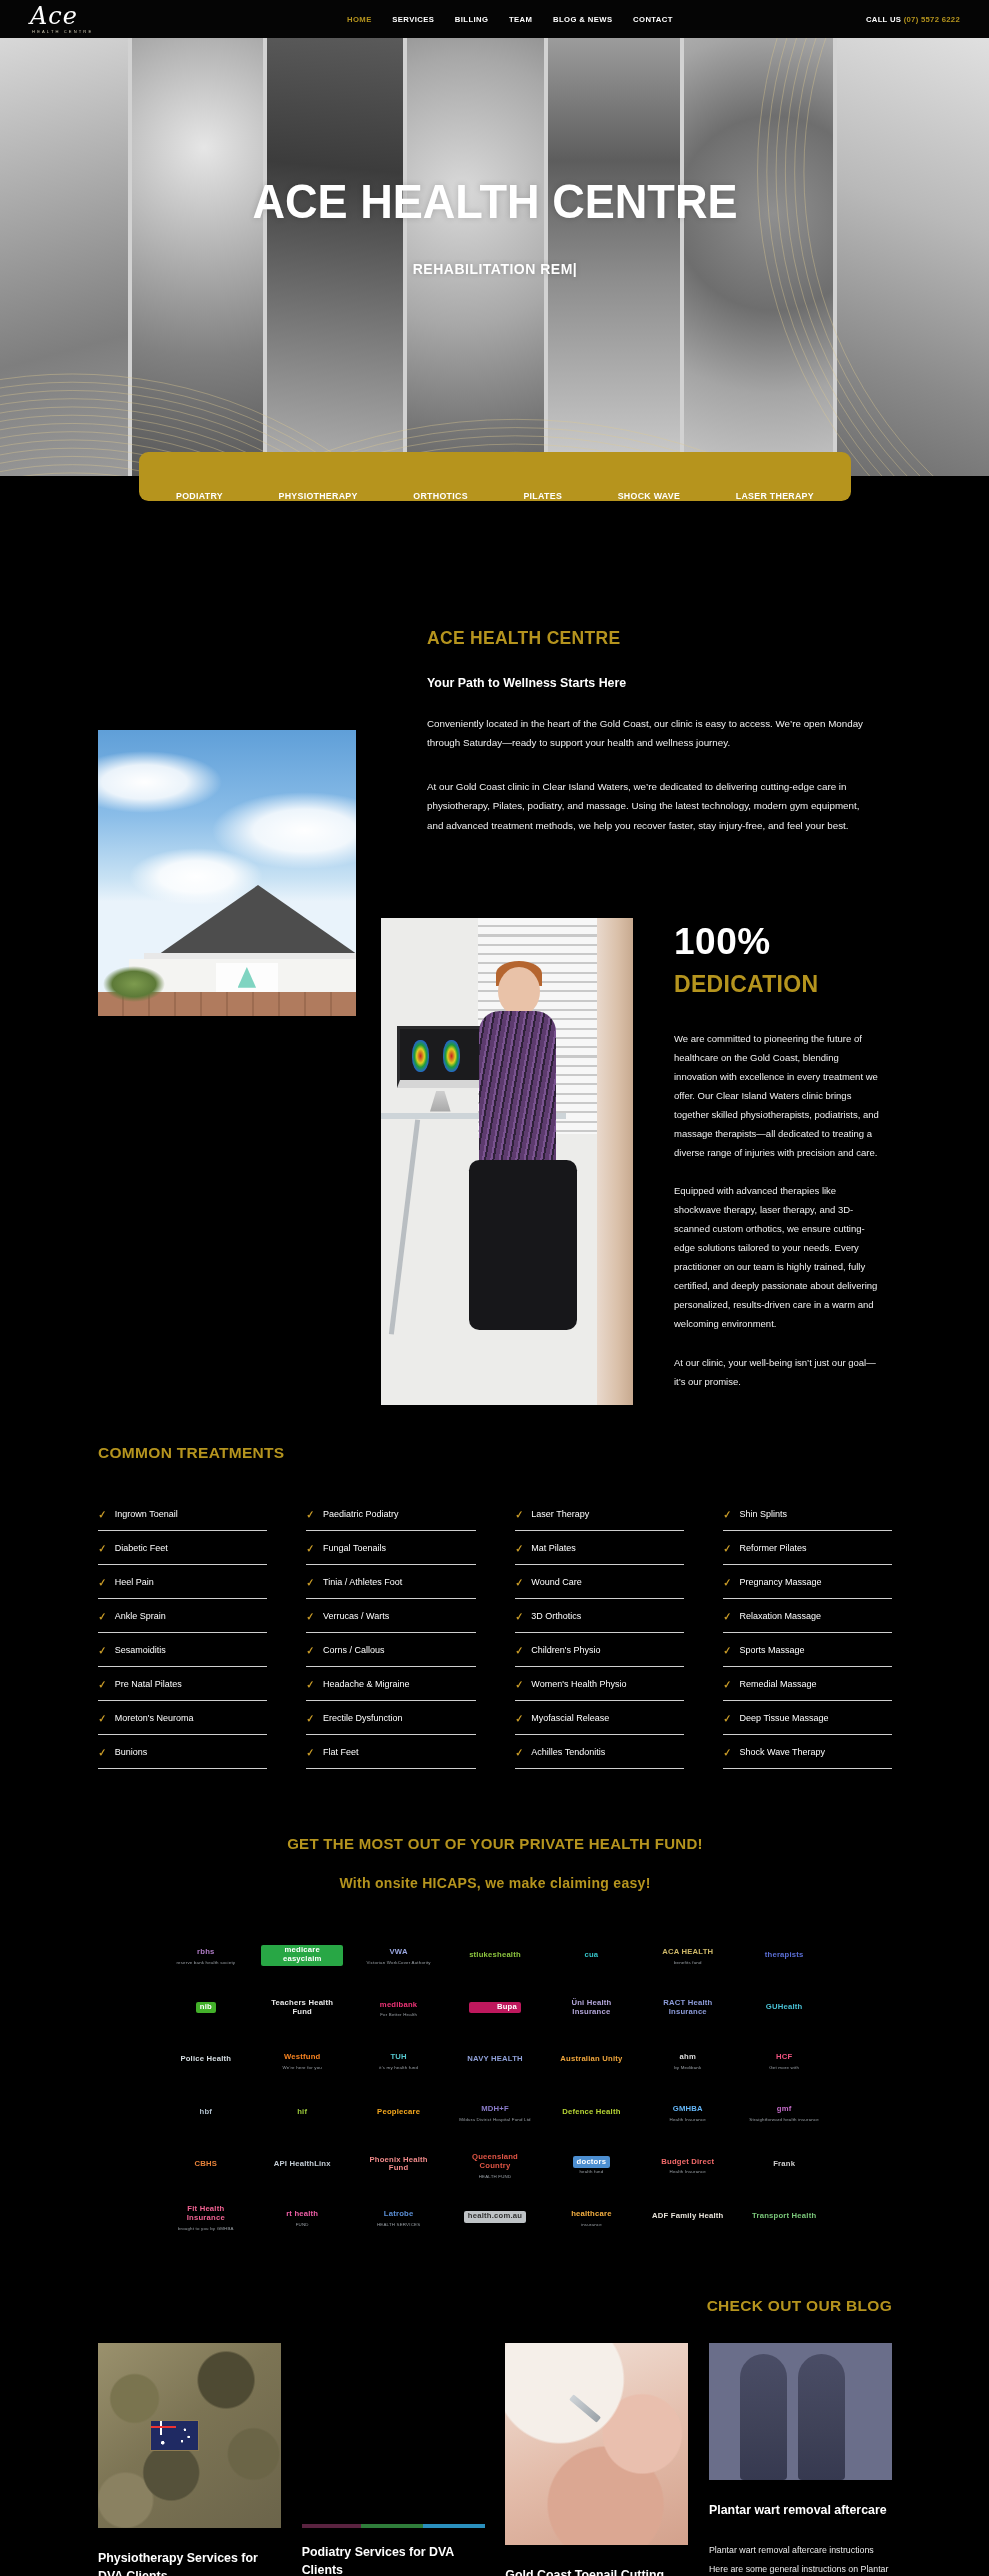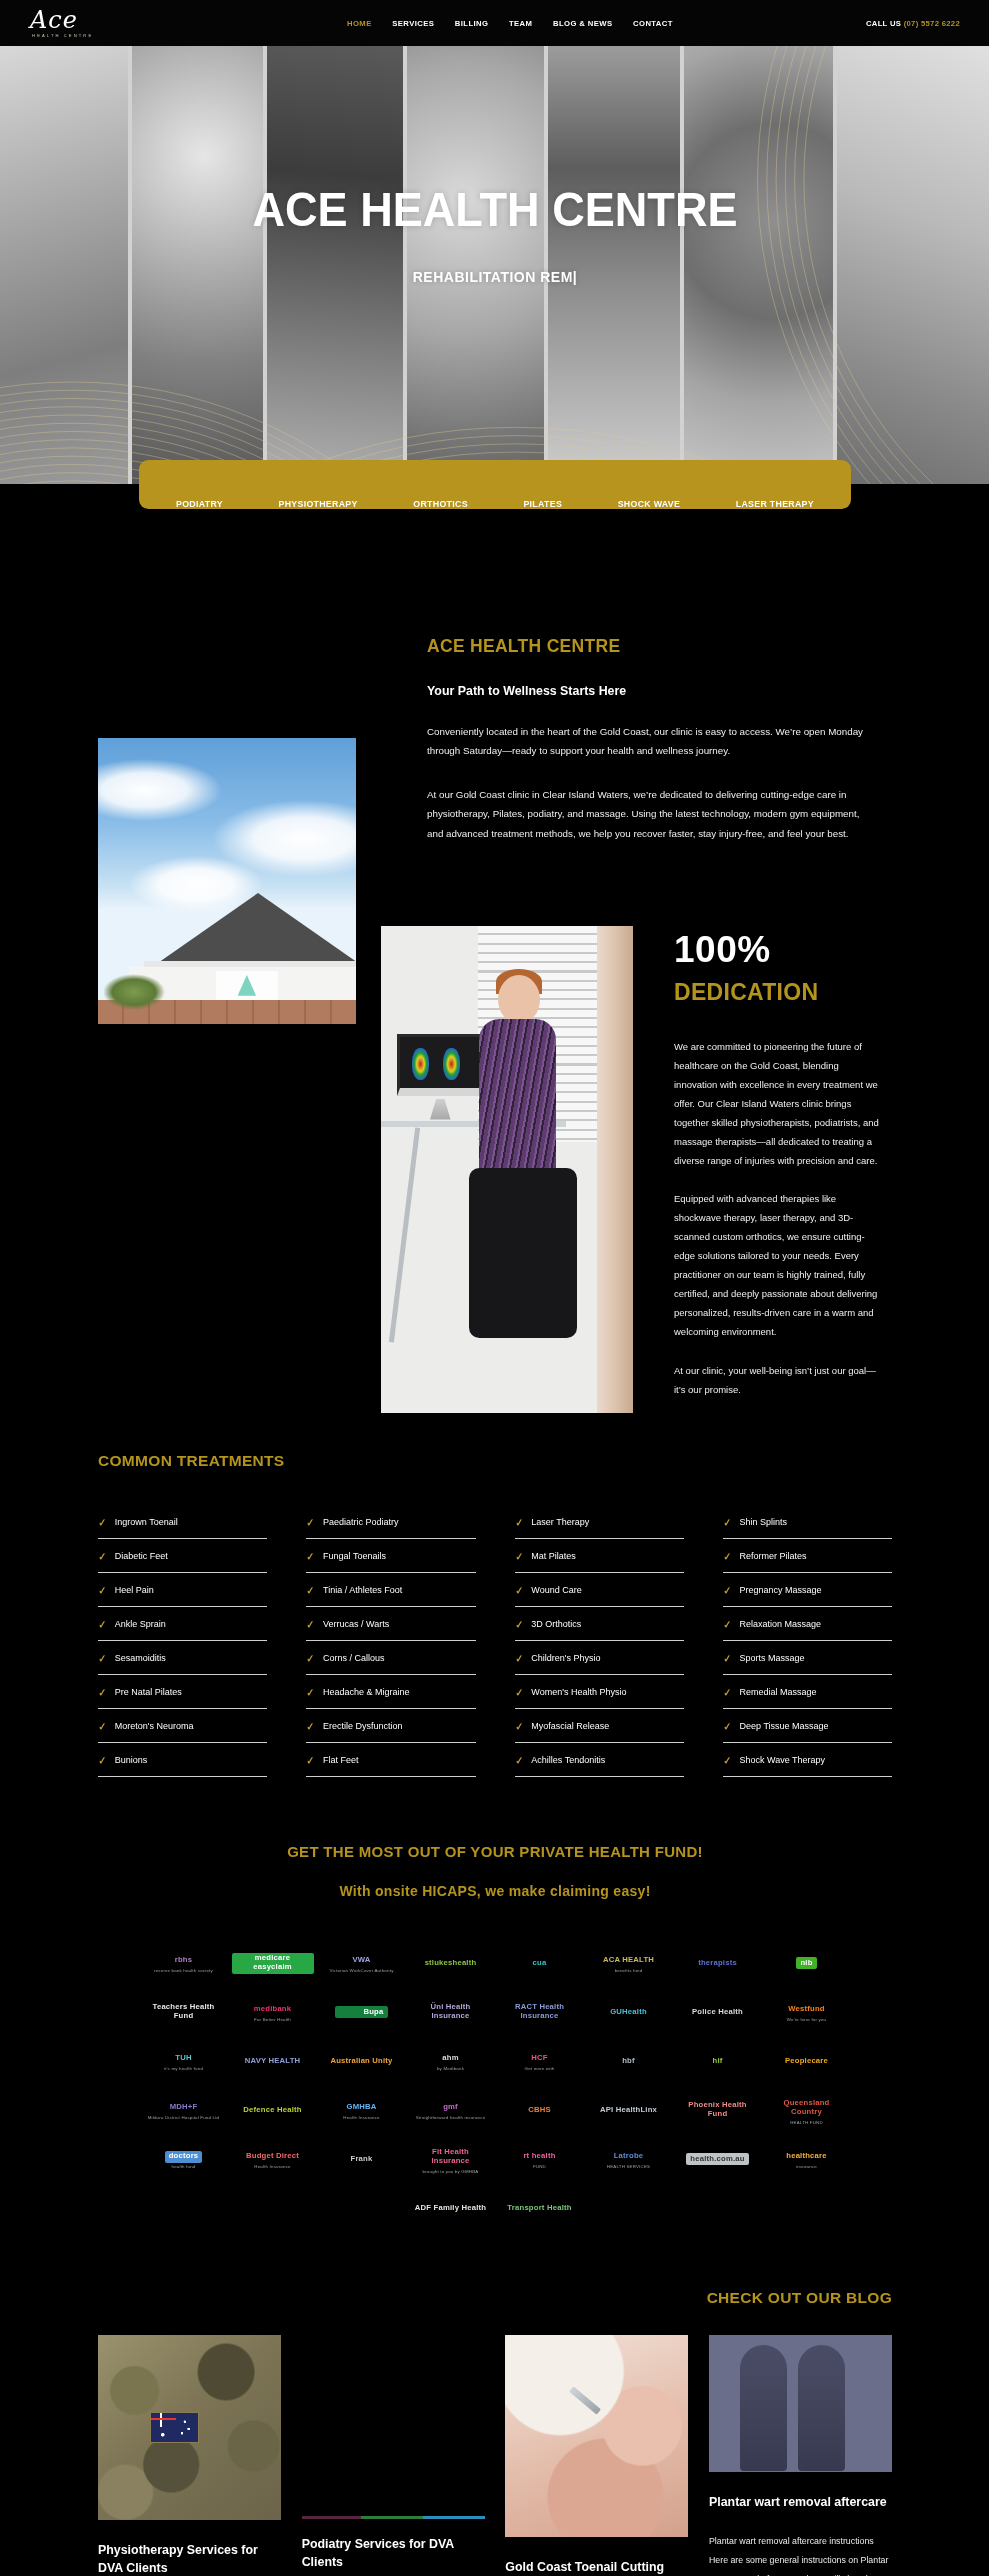--- a/index.html
+++ b/index.html
@@ -1,20 +1,20 @@
 <!DOCTYPE html>
 <html style="font-size:8.2px"><head>
 <meta charset="utf-8">
 <style>
   html{background:#000;}
   body{width:990px;margin:0 auto;font-family:"Liberation Sans",sans-serif;background:#000;color:#fff;}
   *{box-sizing:border-box;}
 
   
-  .site-header{height:46px;background:#050505;display:flex;align-items:center;padding:0 30px;position:relative;z-index:5;}
+  .site-header{height:38px;background:#050505;display:flex;align-items:center;padding:0 30px;position:relative;z-index:5;}
   .logo{width:124px;line-height:1;}
   .logo-script{font-family:"DejaVu Serif",serif;font-style:italic;font-size:24px;color:#fff;font-weight:300;letter-spacing:1px;}
   .logo-sub{font-size:4.1px;letter-spacing:2.1px;color:#cfc9b4;margin-top:2.1px;margin-left:2.1px;}
   .main-nav{flex:1;display:flex;justify-content:center;gap:20.6px;}
   .main-nav a{display:block;text-decoration:none;font-size:7.7px;font-weight:700;letter-spacing:0.4px;cursor:pointer;}
   .call-us{font-size:7.7px;font-weight:700;letter-spacing:0.3px;color:#fff;white-space:nowrap;}
   .call-us .phone{color:#b5941e;}
 
   
   .hero{position:relative;height:438px;overflow:hidden;background:#c7c7c7;}
@@ -86,21 +86,21 @@
   .treat-grid{margin-top:35px;display:flex;gap:39px;}
   .treat-col{flex:1;}
   .treat-item{height:34px;display:flex;align-items:center;gap:8.2px;border-bottom:0.5px solid #cfcfcf;cursor:pointer;}
   .tick{color:#c79a27;font-size:10.3px;font-weight:700;transform:rotate(-6deg);}
   .treat-label{font-size:9px;color:#fff;}
 
   
   .fund{margin-top:66px;text-align:center;}
   .fund-h1{font-size:15px;font-weight:700;color:#b5941e;letter-spacing:0.3px;}
   .fund-h2{margin-top:23px;font-size:14px;font-weight:700;color:#b5941e;letter-spacing:0.3px;}
-  .fund-logos{width:732px;margin:44px auto 0;display:flex;flex-wrap:wrap;justify-content:center;align-items:flex-start;column-gap:14.4px;row-gap:10.3px;gap:7px;}
+  .fund-logos{width:732px;margin:44px auto 0;display:flex;flex-wrap:wrap;justify-content:center;align-items:flex-start;column-gap:14.4px;row-gap:10.3px;}
   .fund-tile{width:82px;height:42px;display:flex;flex-direction:column;align-items:center;justify-content:center;cursor:pointer;}
   .lg-label{font-size:7.7px;font-weight:700;letter-spacing:0.2px;padding:1.5px 4.1px;border-radius:2.1px;line-height:1.15;text-align:center;}
   .lg-sub{font-size:4.4px;color:#9aa0a6;margin-top:1.5px;text-align:center;letter-spacing:0.2px;}
 
   
   .blog{padding:0 98px;margin-top:59px;}
   .blog-h{text-align:right;font-size:15.5px;font-weight:700;color:#b5941e;letter-spacing:0.3px;}
   .blog-cards{display:flex;gap:20.6px;margin-top:28px;align-items:flex-start;}
   .blog-card{flex:1;cursor:pointer;}
   .card-img{width:100%;position:relative;overflow:hidden;}
@@ -497,21 +497,21 @@
         <span class="lg-label" style="color: rgb(232, 232, 232);">Teachers Health Fund</span>
         <span class="lg-sub"></span>
       </div>
 
       <div class="fund-tile">
         <span class="lg-label" style="color: rgb(238, 51, 119);">medibank</span>
         <span class="lg-sub">For Better Health</span>
       </div>
 
       <div class="fund-tile">
-        <span class="lg-label" style="color: rgb(255, 255, 255); background: #15803d; padding-left: 28px;">Bupa</span>
+        <span class="lg-label" style="color: rgb(255, 255, 255); background: #be185d; padding-left: 28px;">Bupa</span>
         <span class="lg-sub"></span>
       </div>
 
       <div class="fund-tile">
         <span class="lg-label" style="color: rgb(179, 166, 217);">Üni Health Insurance</span>
         <span class="lg-sub"></span>
       </div>
 
       <div class="fund-tile">
         <span class="lg-label" style="color: rgb(140, 155, 216);">RACT Health Insurance</span>

